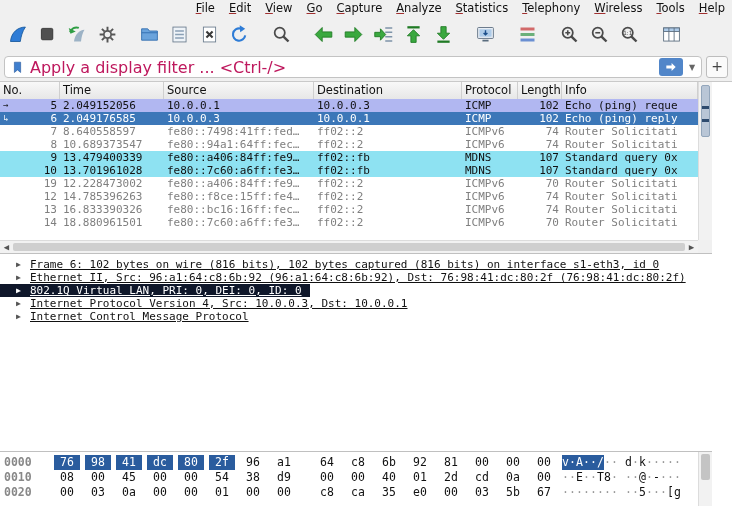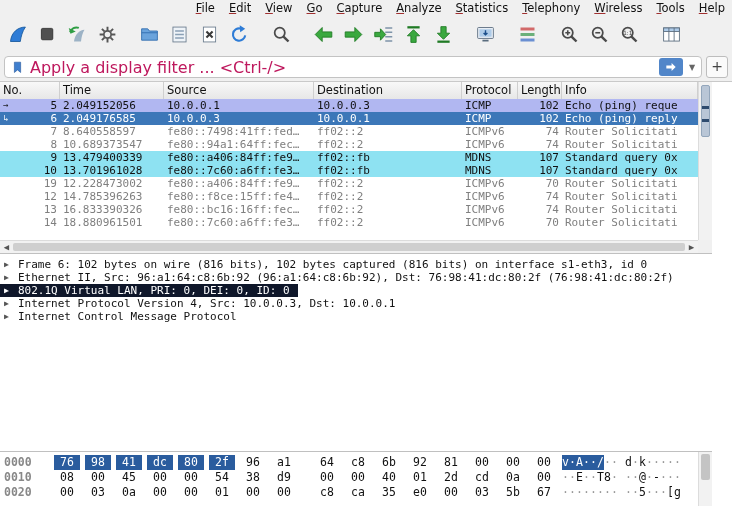--- a/index.html
+++ b/index.html
@@ -66,21 +66,21 @@
   .harrow{position:absolute;top:0;width:13px;height:12px;color:#555;font-size:9px;line-height:12px;text-align:center;}
   .harrow.left{left:0;}.harrow.right{right:0;}
   .hthumb{position:absolute;left:13px;right:13px;top:2px;bottom:2px;background:#cfcfcf;border-radius:2px;}
   .pl-corner{position:absolute;right:0;bottom:0;width:14px;height:13px;background:#f0f0f0;}
 
   
   .details{position:absolute;top:253px;left:0;width:712px;height:199px;background:#fff;
            border-top:1px solid #c0c0c0;border-bottom:1px solid #c0c0c0;
            font-family:"DejaVu Sans Mono",monospace;font-size:11px;padding-top:4px;box-sizing:border-box;}
   .det-row{height:13px;line-height:13px;white-space:nowrap;}
-  .det-inner{display:inline-block;padding:0 8px 0 4px;}
+  .det-inner{display:inline-block;padding:0 8px 0 16px;text-decoration:underline;}
   .tri{display:inline-block;width:14px;color:#555;font-size:8px;vertical-align:top;}
   .det-row.sel .det-inner{background:#0f172a;color:#fff;}
   .det-row.sel .tri{color:#fff;}
 
   
   .hexpane{position:absolute;top:452px;left:0;width:712px;height:54px;background:#fff;
            font-family:"DejaVu Sans Mono",monospace;font-size:11.5px;padding:3px 0 0 4px;box-sizing:border-box;}
   .hex-line{height:15px;line-height:15px;white-space:nowrap;}
   .off{display:inline-block;width:34px;color:#888;margin-right:16px;font-weight:bold;}
   .byte{display:inline-block;width:26px;margin-right:5px;text-align:center;}

